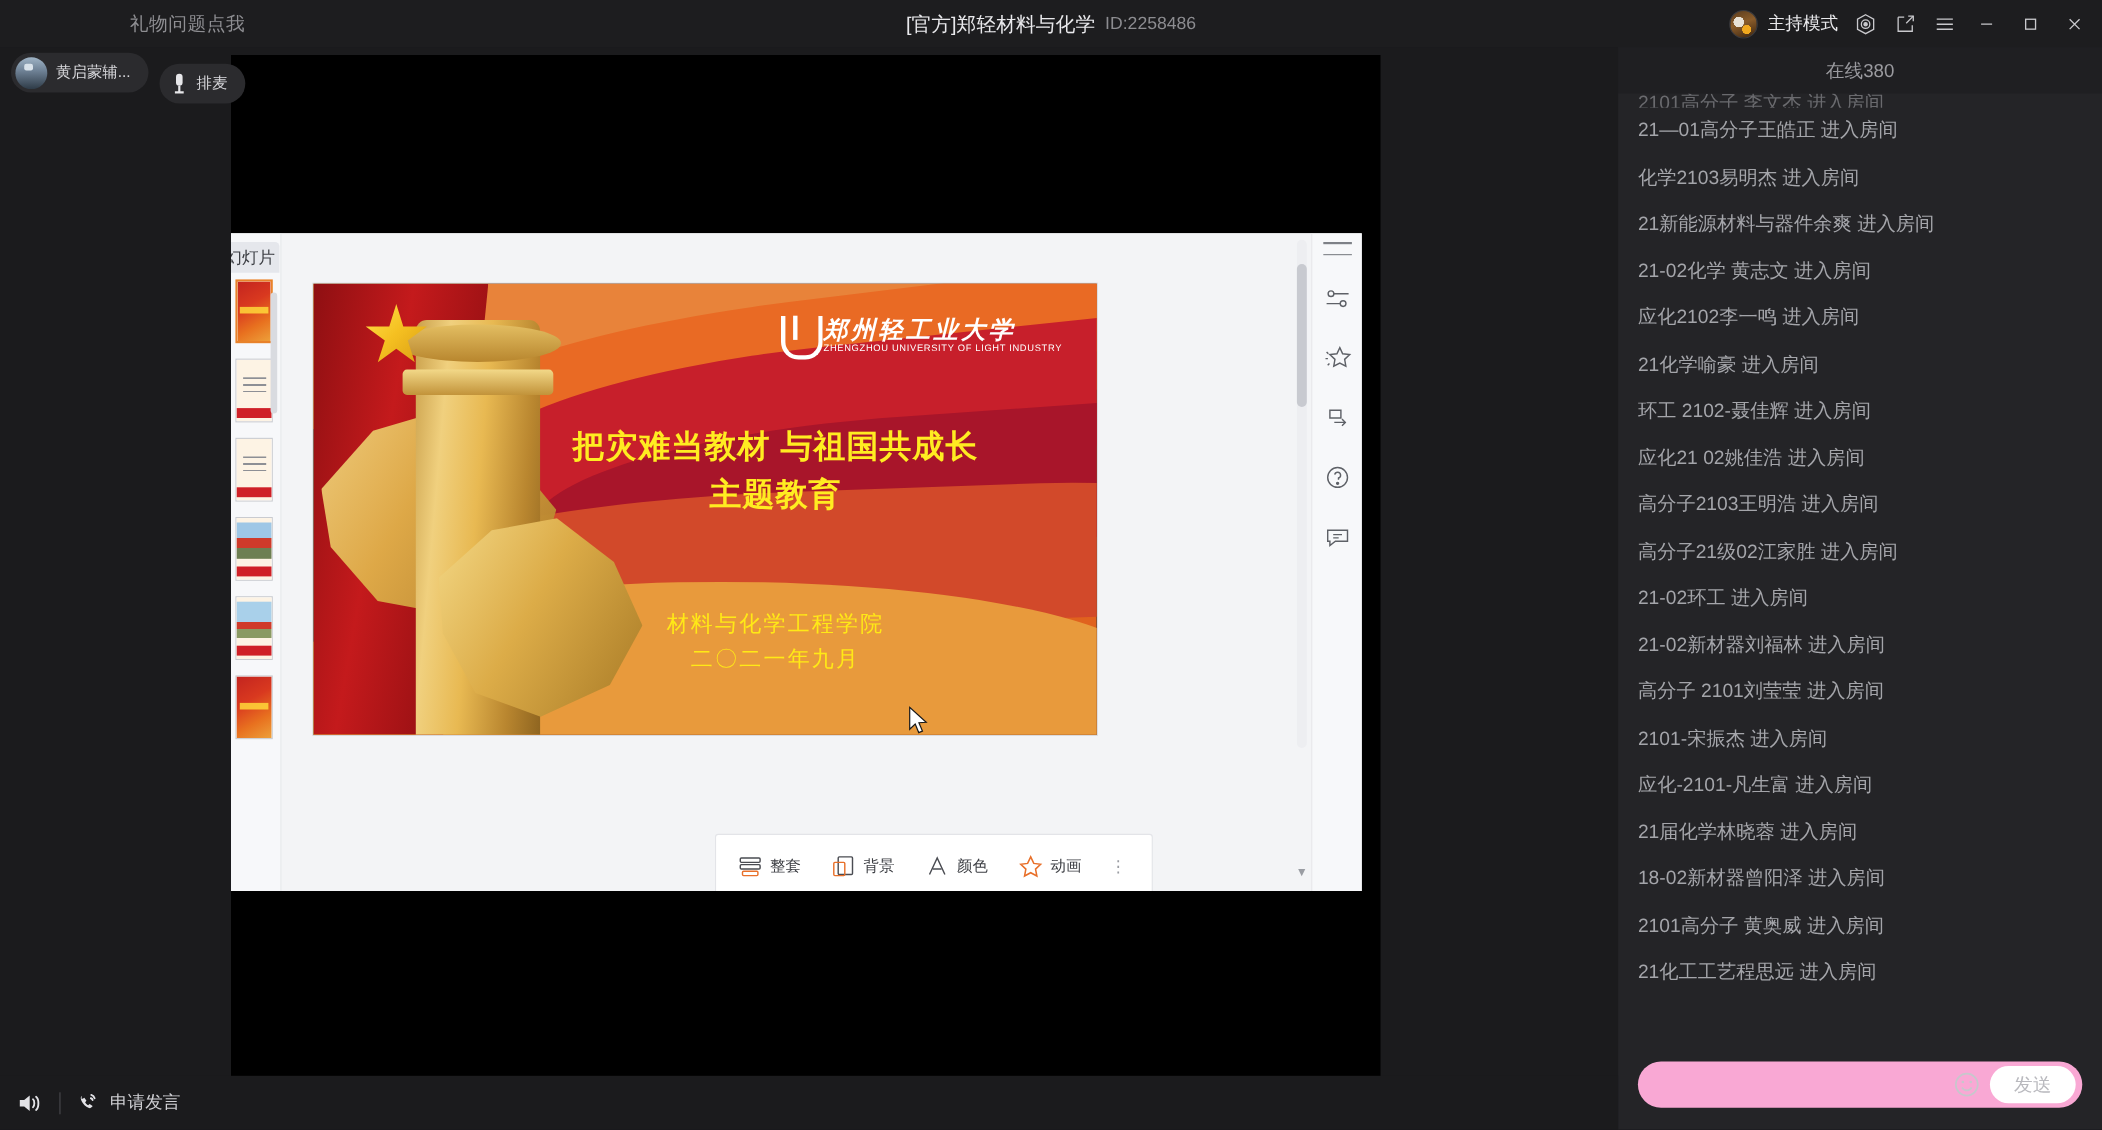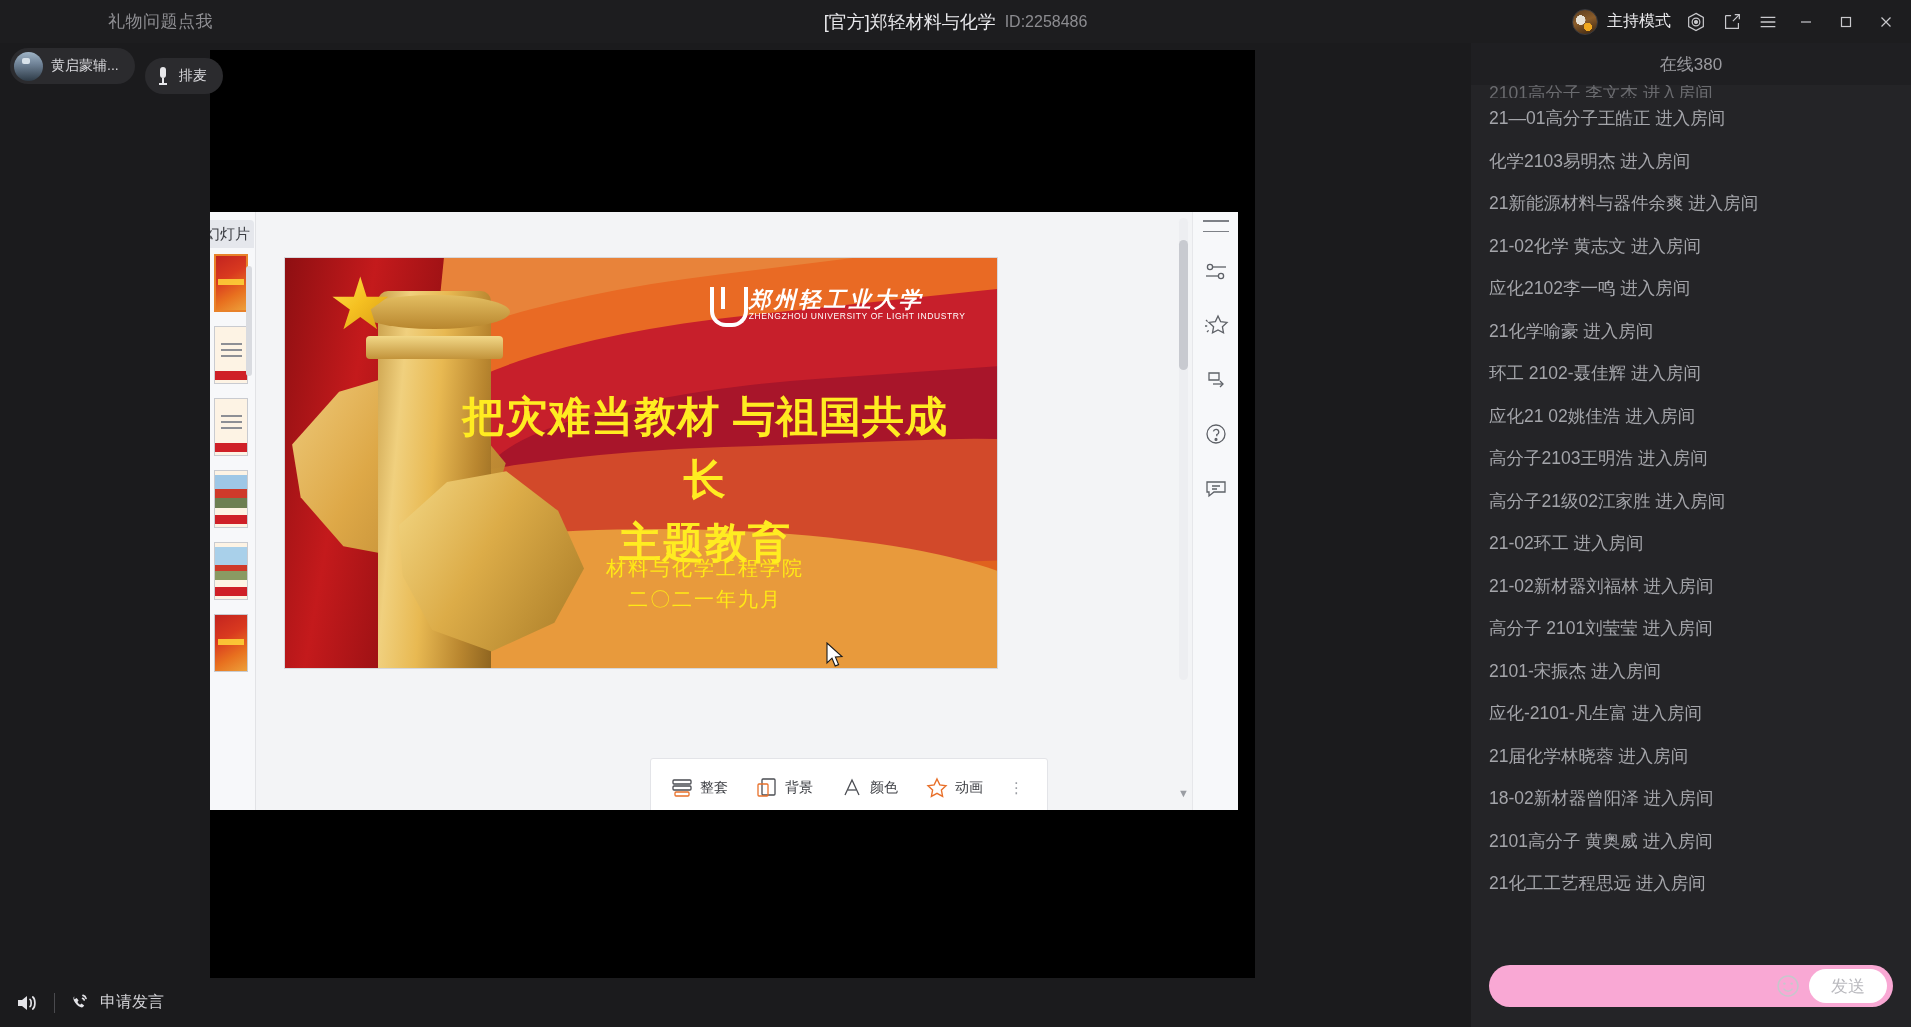--- a/index.html
+++ b/index.html
@@ -10,21 +10,21 @@
     overflow: hidden;
   }
   #app { position: relative; width: 1911px; height: 1027px; background: #1b1b1d; }
 
   
   .topbar {
     position: absolute; top: 0; left: 0; width: 1911px; height: 43px;
     background: #1d1d1f; display: flex; align-items: center;
   }
   .topbar-left {
-    position: absolute; left: 108px; top: 0; height: 43px;
+    position: absolute; left: 118px; top: 0; height: 43px;
     display: flex; align-items: center; text-align: right;
   }
   .gift-text { color: #8e8e92; font-size: 17px; letter-spacing: .5px; }
   .topbar-center {
     position: absolute; left: 0; right: 0; top: 0; height: 43px;
     display: flex; align-items: center; justify-content: center; gap: 9px;
     pointer-events: none;
   }
   .room-title { color: #e9e9ec; font-size: 18px; }
   .room-id { color: #8c8c90; font-size: 16px; }
@@ -200,21 +200,21 @@
     border: 4px solid #fff; border-top: none; border-radius: 0 0 16px 16px;
   }
   .sl-logo-mark::after{
     content:""; position:absolute; left:13px; top:2px; width:4px; height:22px; background:#fff;
   }
   .sl-logo-txt { display:flex; flex-direction: column; }
   .sl-logo-cn { color:#fff; font-size: 22px; font-family: "Liberation Serif", serif; letter-spacing: 3px; line-height: 1.05; font-weight: 700; font-style: italic;}
   .sl-logo-en { color:#fff; font-size: 8.5px; letter-spacing: .6px; white-space: nowrap; }
   .sl-title {
     position:absolute; left: 22%; top: 31%; width: 74%;
-    text-align: center; color: #ffec21; font-size: 42px; font-weight: 700;
+    text-align: center; color: #ffec21; font-size: 29px; font-weight: 700;
     line-height: 1.5; letter-spacing: 1px;
     font-family: "Liberation Sans", sans-serif;
   }
   .sl-sub {
     position:absolute; left: 26%; top: 72%; width: 66%;
     text-align: center; color: #ffe916; font-size: 20px;
     line-height: 1.55; letter-spacing: 2px;
   }
 
   .canvas-scroll {

